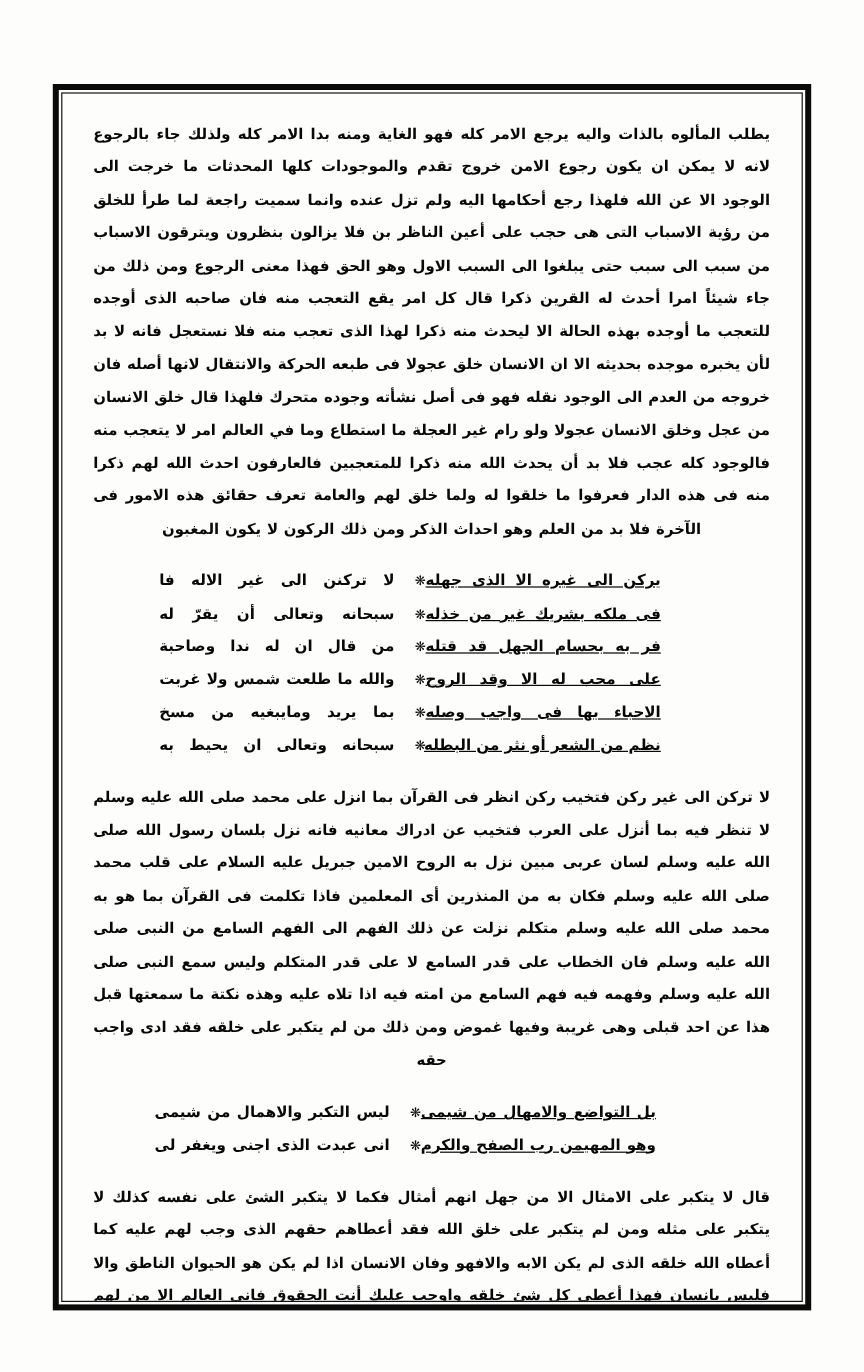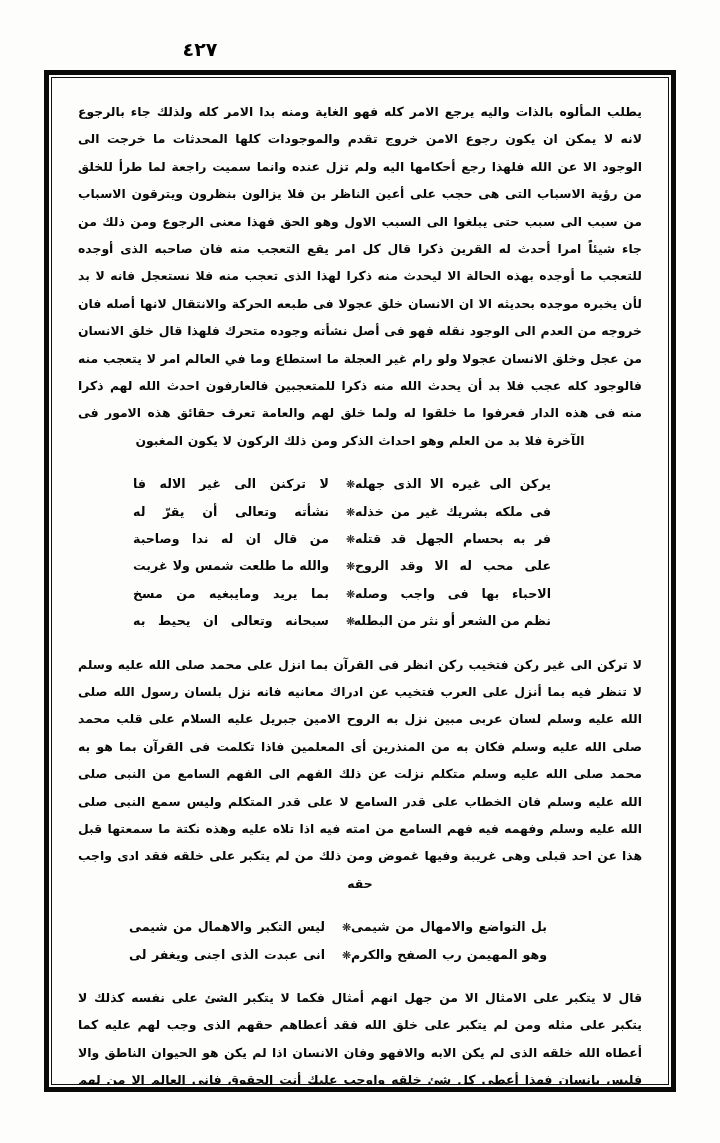--- a/index.html
+++ b/index.html
@@ -109,59 +109,56 @@
     font-weight: 600;
     letter-spacing: -0.2px;
     color: #080808;
     font-family: "DejaVu Sans", "Liberation Sans", sans-serif;
   }
   .hemi {
     width: 196px;
     white-space: nowrap;
     overflow: visible;
   }
-  .hemi.first { text-align: left; }
+  .hemi.first { text-align: left; text-decoration: underline; }
   .hemi.second { text-align: right; }
   .star {
     width: 26px;
     text-align: center;
     font-size: 11px;
     line-height: 27.4px;
     color: #0a0a0a;
   }
 
   .poem.indent-a .verse { transform: translateX(-18px); }
   .poem.indent-b .verse { transform: translateX(-22px); }
 </style>
 </head>
 <body>
 
 <div class="page">
 
-  <div class="folio">
-    <span class="folio-inner">٤٢٧</span>
-  </div>
 
   <div class="frame">
     <div class="frame-inner">
 
       <div class="textcol">
 
         <p class="para last-free">يطلب المألوه بالذات واليه يرجع الامر كله فهو الغاية ومنه بدا الامر كله ولذلك جاء بالرجوع لانه لا يمكن ان يكون رجوع الامن خروج تقدم والموجودات كلها المحدثات ما خرجت الى الوجود الا عن الله فلهذا رجع أحكامها اليه ولم تزل عنده وانما سميت راجعة لما طرأ للخلق من رؤية الاسباب التى هى حجب على أعين الناظر بن فلا يزالون بنظرون ويترقون الاسباب من سبب الى سبب حتى يبلغوا الى السبب الاول وهو الحق فهذا معنى الرجوع ومن ذلك من جاء شيئاً امرا أحدث له القرين ذكرا قال كل امر يقع التعجب منه فان صاحبه الذى أوجده للتعجب ما أوجده بهذه الحالة الا ليحدث منه ذكرا لهذا الذى تعجب منه فلا نستعجل فانه لا بد لأن يخبره موجده بحديثه الا ان الانسان خلق عجولا فى طبعه الحركة والانتقال لانها أصله فان خروجه من العدم الى الوجود نقله فهو فى أصل نشأته وجوده متحرك فلهذا قال خلق الانسان من عجل وخلق الانسان عجولا ولو رام غير العجلة ما استطاع وما في العالم امر لا يتعجب منه فالوجود كله عجب فلا بد أن يحدث الله منه ذكرا للمتعجبين فالعارفون احدث الله لهم ذكرا منه فى هذه الدار فعرفوا ما خلقوا له ولما خلق لهم والعامة تعرف حقائق هذه الامور فى الآخرة فلا بد من العلم وهو احداث الذكر ومن ذلك الركون لا يكون المغبون</p>
 
         <div class="poem indent-a">
           <div class="verse">
             <span class="hemi first">يركن الى غيره الا الذى جهله</span>
             <span class="star">❋</span>
             <span class="hemi second">لا تركنن الى غير الاله فا</span>
           </div>
           <div class="verse">
             <span class="hemi first">فى ملكه بشريك غير من خذله</span>
             <span class="star">❋</span>
-            <span class="hemi second">نشأته وتعالى أن يقرّ له</span>
+            <span class="hemi second">سبحانه وتعالى أن يقرّ له</span>
           </div>
           <div class="verse">
             <span class="hemi first">فر به بحسام الجهل قد قتله</span>
             <span class="star">❋</span>
             <span class="hemi second">من قال ان له ندا وصاحبة</span>
           </div>
           <div class="verse">
             <span class="hemi first">على محب له الا وقد الروح</span>
             <span class="star">❋</span>
             <span class="hemi second">والله ما طلعت شمس ولا غربت</span>

